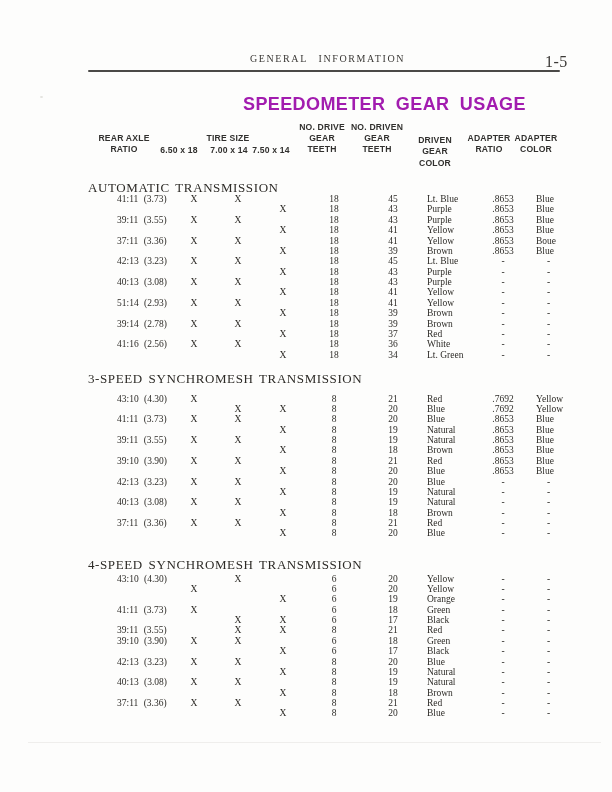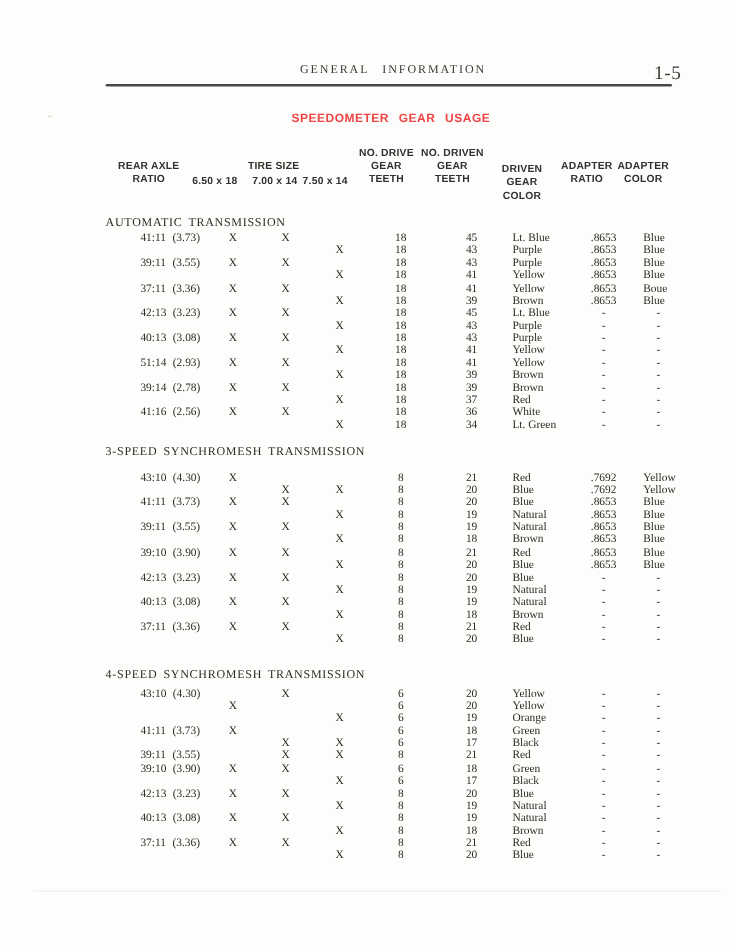--- a/index.html
+++ b/index.html
@@ -8,38 +8,38 @@
         font-family:"Liberation Serif", serif;color:#2d2b27;}
   .abs{position:absolute;white-space:nowrap;}
 
   
   .run-head{top:53px;left:250px;font-size:10px;letter-spacing:1.6px;word-spacing:7px;color:#3b3936;}
   .page-num{top:53px;left:545px;font-size:16px;letter-spacing:0.5px;color:#3b3936;}
   .head-rule{top:70px;left:88px;width:472px;height:2px;background:#4a4947;border-radius:1px;}
 
   
   .title{top:94px;left:243px;font-family:"Liberation Sans",sans-serif;font-weight:bold;
-         font-size:10px;letter-spacing:0.4px;word-spacing:5px;color:#ef4444;}
+         font-size:18px;letter-spacing:0.4px;word-spacing:5px;color:#a21caf;}
 
   
   .colhead{position:absolute;font-family:"Liberation Sans",sans-serif;font-weight:bold;
            font-size:8.6px;line-height:11.4px;text-align:center;color:#31302e;letter-spacing:0.2px;}
   .ch-rearaxle{top:133px;left:84px;width:80px;}
   .ch-tire650{top:144.5px;left:149px;width:60px;}
   .ch-tiresize{top:133px;left:198px;width:60px;}
   .ch-tire700{top:144.5px;left:199px;width:60px;}
   .ch-tire750{top:144.5px;left:241px;width:60px;}
   .ch-drive{top:121.5px;left:292px;width:60px;}
   .ch-driven{top:121.5px;left:346px;width:62px;text-align:center;}
   .ch-dcolor{top:135px;left:405px;width:60px;}
   .ch-aratio{top:133px;left:459px;width:60px;}
   .ch-acolor{top:133px;left:506px;width:60px;}
 
   
-  .section-label{position:absolute;left:88px;font-size:10px;letter-spacing:0.6px;
+  .section-label{position:absolute;left:88px;font-size:13px;letter-spacing:0.6px;
                  word-spacing:2px;color:#2d2b27;}
   .rows{position:absolute;left:16px;width:612px;}
   .trow{position:relative;height:10.38px;font-size:9.5px;line-height:10.38px;}
   .cell{position:absolute;white-space:nowrap;}
   .c-ratio {left:101px;width:80px;text-align:left;word-spacing:3px;}
   .c-x650 {left:158px;width:40px;text-align:center;}
   .c-x700 {left:202px;width:40px;text-align:center;}
   .c-x750 {left:247px;width:40px;text-align:center;}
   .c-drive {left:298px;width:40px;text-align:center;}
   .c-driven{left:357px;width:40px;text-align:center;}

